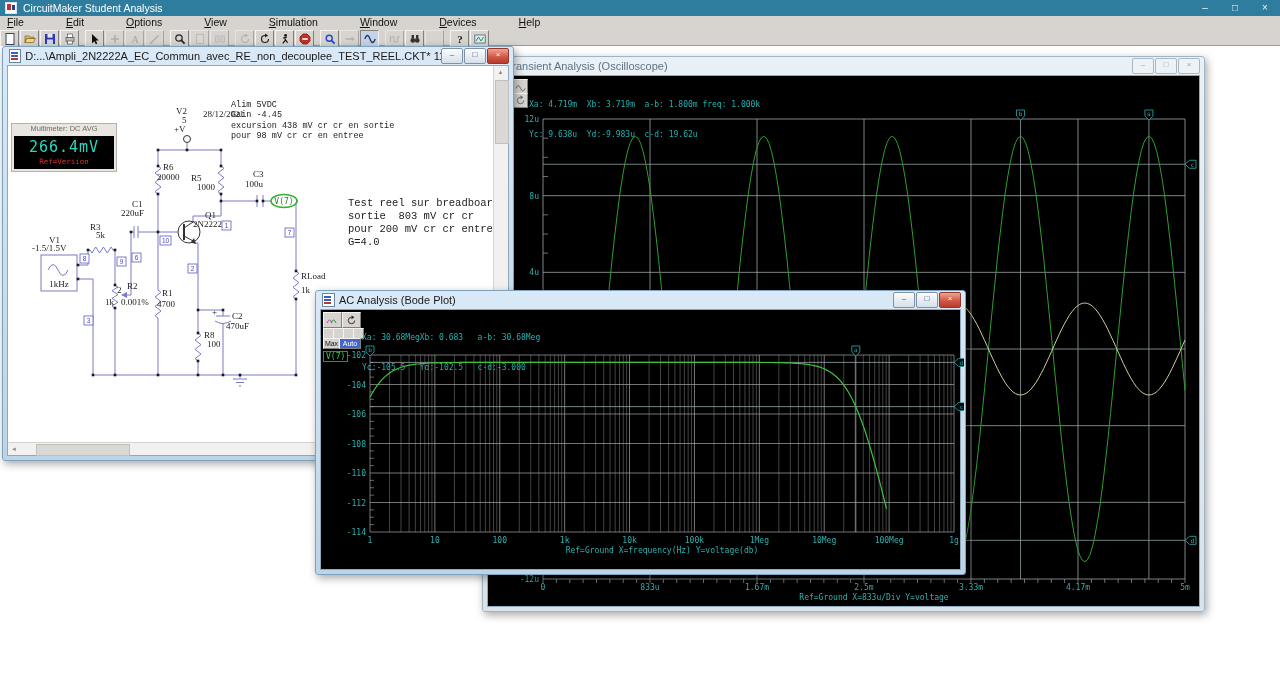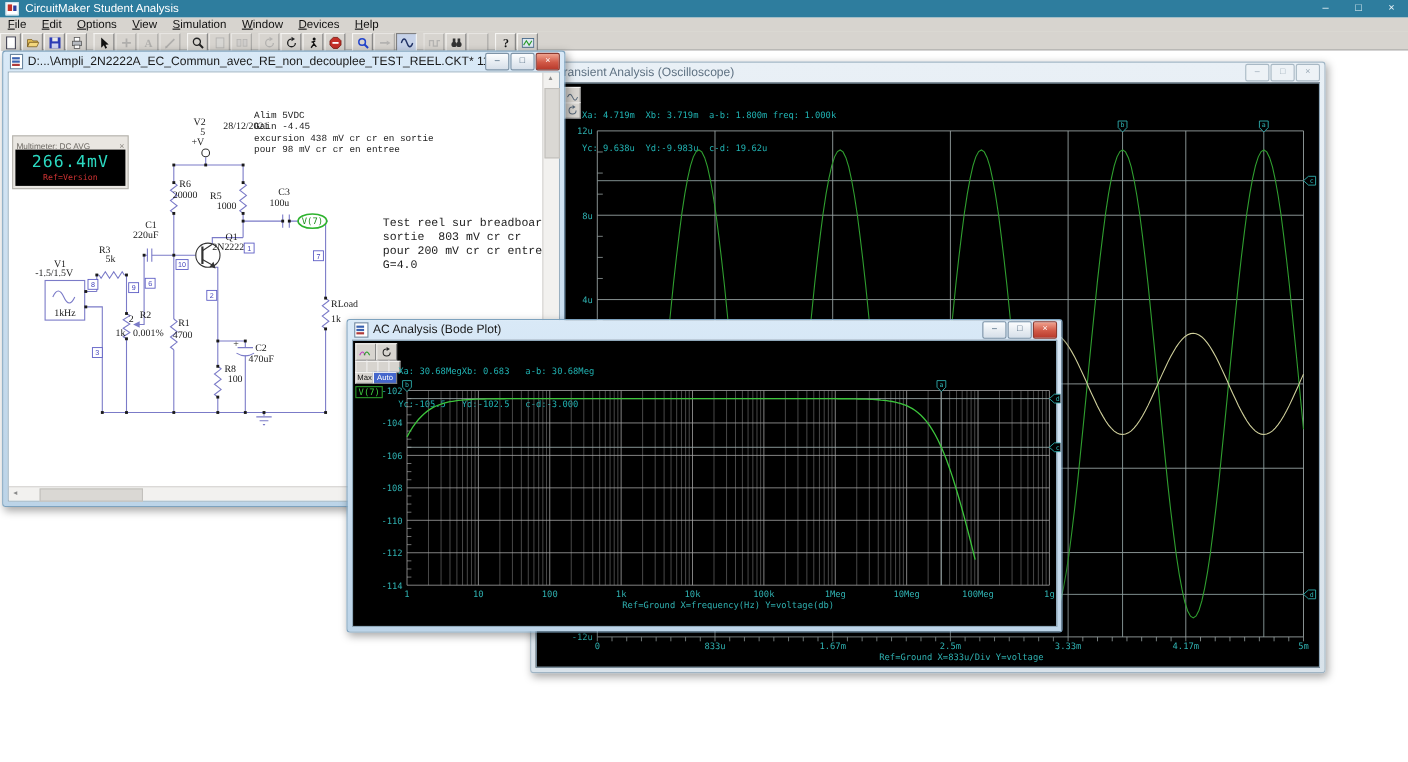--- a/index.html
+++ b/index.html
@@ -6,21 +6,21 @@
   body{width:1280px;height:693px;overflow:hidden;background:#ffffff;
        font-family:"Liberation Sans",sans-serif;-webkit-font-smoothing:antialiased;position:relative;}
   #titlebar{position:absolute;left:0;top:0;width:1280px;height:16px;background:#2e7d9e;color:#fff;
             font-size:10.5px;display:flex;align-items:center;}
   .appico{width:10px;height:10px;margin:0 6px 0 5px;background:#fff;border:1px solid #cfe4ee;position:relative;}
   .appico:before{content:"";position:absolute;left:1px;top:1px;width:4px;height:6px;background:#c23028;}
   .appico:after{content:"";position:absolute;right:1px;top:2px;width:3px;height:5px;background:#2a3e9e;}
   .tbtns{margin-left:auto;display:flex;}
   .tbtn{width:30px;height:16px;text-align:center;line-height:15px;font-size:10px;color:#eaf4f8;}
   #menubar{position:absolute;left:0;top:16px;width:1280px;height:13px;background:#d7d4cf;
-           font-size:10.5px;color:#111;display:flex;align-items:center;}
+           font-size:10.5px;color:#111;display:flex;align-items:center;gap:28px;}
   .menu-item{padding:0 7px;height:13px;line-height:13px;}
   #toolbar{position:absolute;left:0;top:29px;width:1280px;height:17px;background:#d7d4cf;
            border-bottom:1px solid #9b9b9b;display:flex;align-items:flex-start;padding-top:1px;box-sizing:border-box;}
   .tb-sep{width:5px;height:16px;}
   .tb-btn{width:17px;height:15px;background:#d7d4cf;border:1px solid;border-color:#f5f4f2 #808080 #808080 #f5f4f2;
           display:flex;align-items:center;justify-content:center;margin-right:1px;}
   .tb-btn.active{border-color:#808080 #f5f4f2 #f5f4f2 #808080;background:#c6d2e8;}
   #mdi{position:absolute;left:0;top:46px;width:1280px;height:647px;background:#ffffff;}
   
   .w7{position:absolute;box-sizing:border-box;border:1px solid #7da2be;border-radius:3px;
@@ -37,21 +37,21 @@
   .w7.inactive .w7-btn{background:#edf2f6;color:#98a8b4;border-color:#a8b8c4;}
   .w7-body{position:absolute;left:4px;right:4px;bottom:4px;top:18px;border:1px solid #8fa8ba;box-sizing:border-box;}
   .black{background:#000;}
   .readout{position:absolute;font-family:"DejaVu Sans Mono",monospace;font-size:8px;line-height:10px;color:#20b2b2;white-space:pre;}
   .mini-btn{position:absolute;width:13px;height:13px;background:#d7d4cf;border:1px solid;
             border-color:#f5f4f2 #808080 #808080 #f5f4f2;display:flex;align-items:center;justify-content:center;}
   
   #schem-canvas{position:absolute;left:0;top:0;right:15px;bottom:13px;background:#fff;overflow:hidden;}
   .anno{position:absolute;font-family:"Liberation Mono","DejaVu Sans Mono",monospace;color:#1c1c1c;white-space:pre;}
   #mm{position:absolute;left:3px;top:57px;width:104px;height:47px;border:1px solid #b5b2ac;background:#e9e6e1;z-index:5;}
-  #mm-title{height:16px;font-size:7.5px;color:#6e6a64;display:flex;align-items:center;padding:0 3px;}
+  #mm-title{height:16px;font-size:7.5px;color:#6e6a64;display:flex;align-items:center;padding:0 3px;flex-direction:column;}
   #mm-close{margin-left:auto;font-size:8px;color:#8a8680;}
   #mm-body{position:absolute;left:2px;right:2px;top:12px;bottom:2px;background:#000;text-align:center;}
   #mm-val{font-family:"DejaVu Sans Mono",monospace;font-size:15px;color:#2bd8c0;letter-spacing:1px;margin-top:2px;}
   #mm-ref{font-family:"DejaVu Sans Mono",monospace;font-size:7.5px;color:#cf3333;margin-top:1px;}
   .vscroll{position:absolute;right:0;top:0;bottom:13px;width:15px;background:#f2f1ef;border-left:1px solid #d5d3d0;box-sizing:border-box;}
   .hscroll{position:absolute;left:0;right:15px;bottom:0;height:13px;background:#f2f1ef;border-top:1px solid #d5d3d0;box-sizing:border-box;}
   .sb-arrow{position:absolute;font-size:6px;color:#8b8b8b;width:13px;height:12px;text-align:center;line-height:12px;}
   .sb-thumb{position:absolute;background:#dad8d4;border:1px solid #c2c0bc;}
   .schem-text{font-family:"Liberation Serif",serif;fill:#1a1a1a;font-size:9px;}
   .wire{stroke:#7b7bc8;stroke-width:1;fill:none;}

